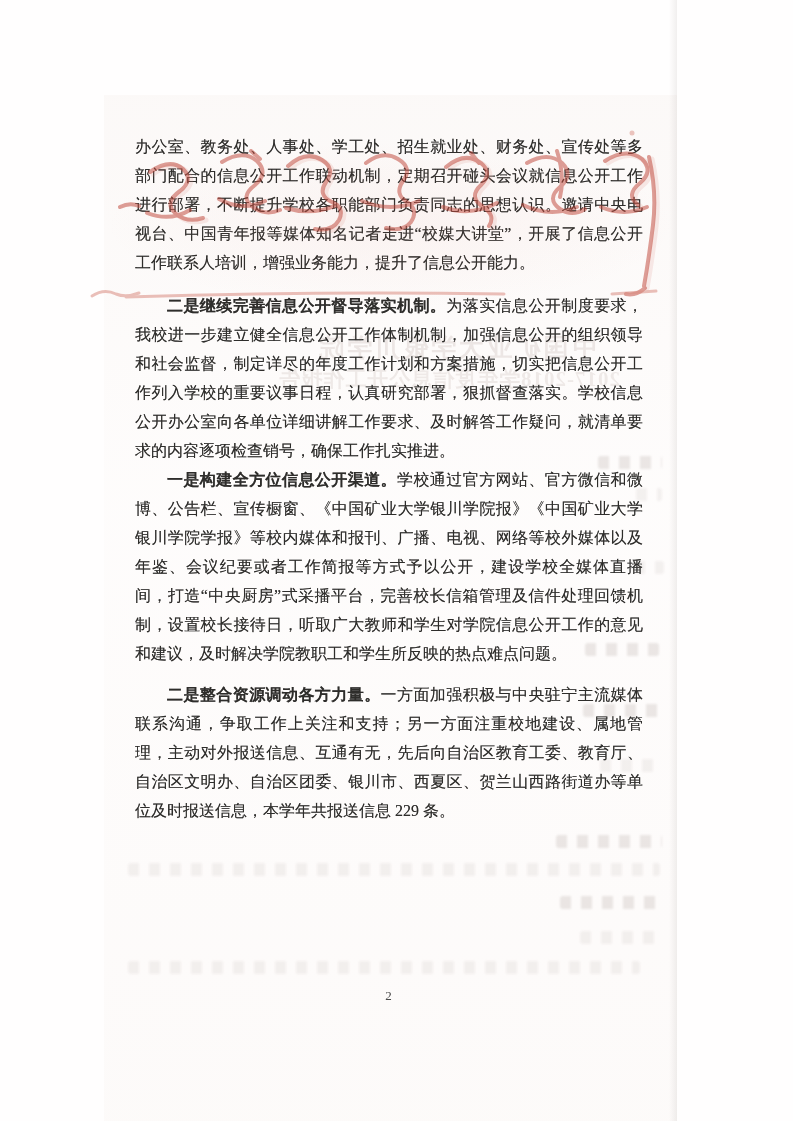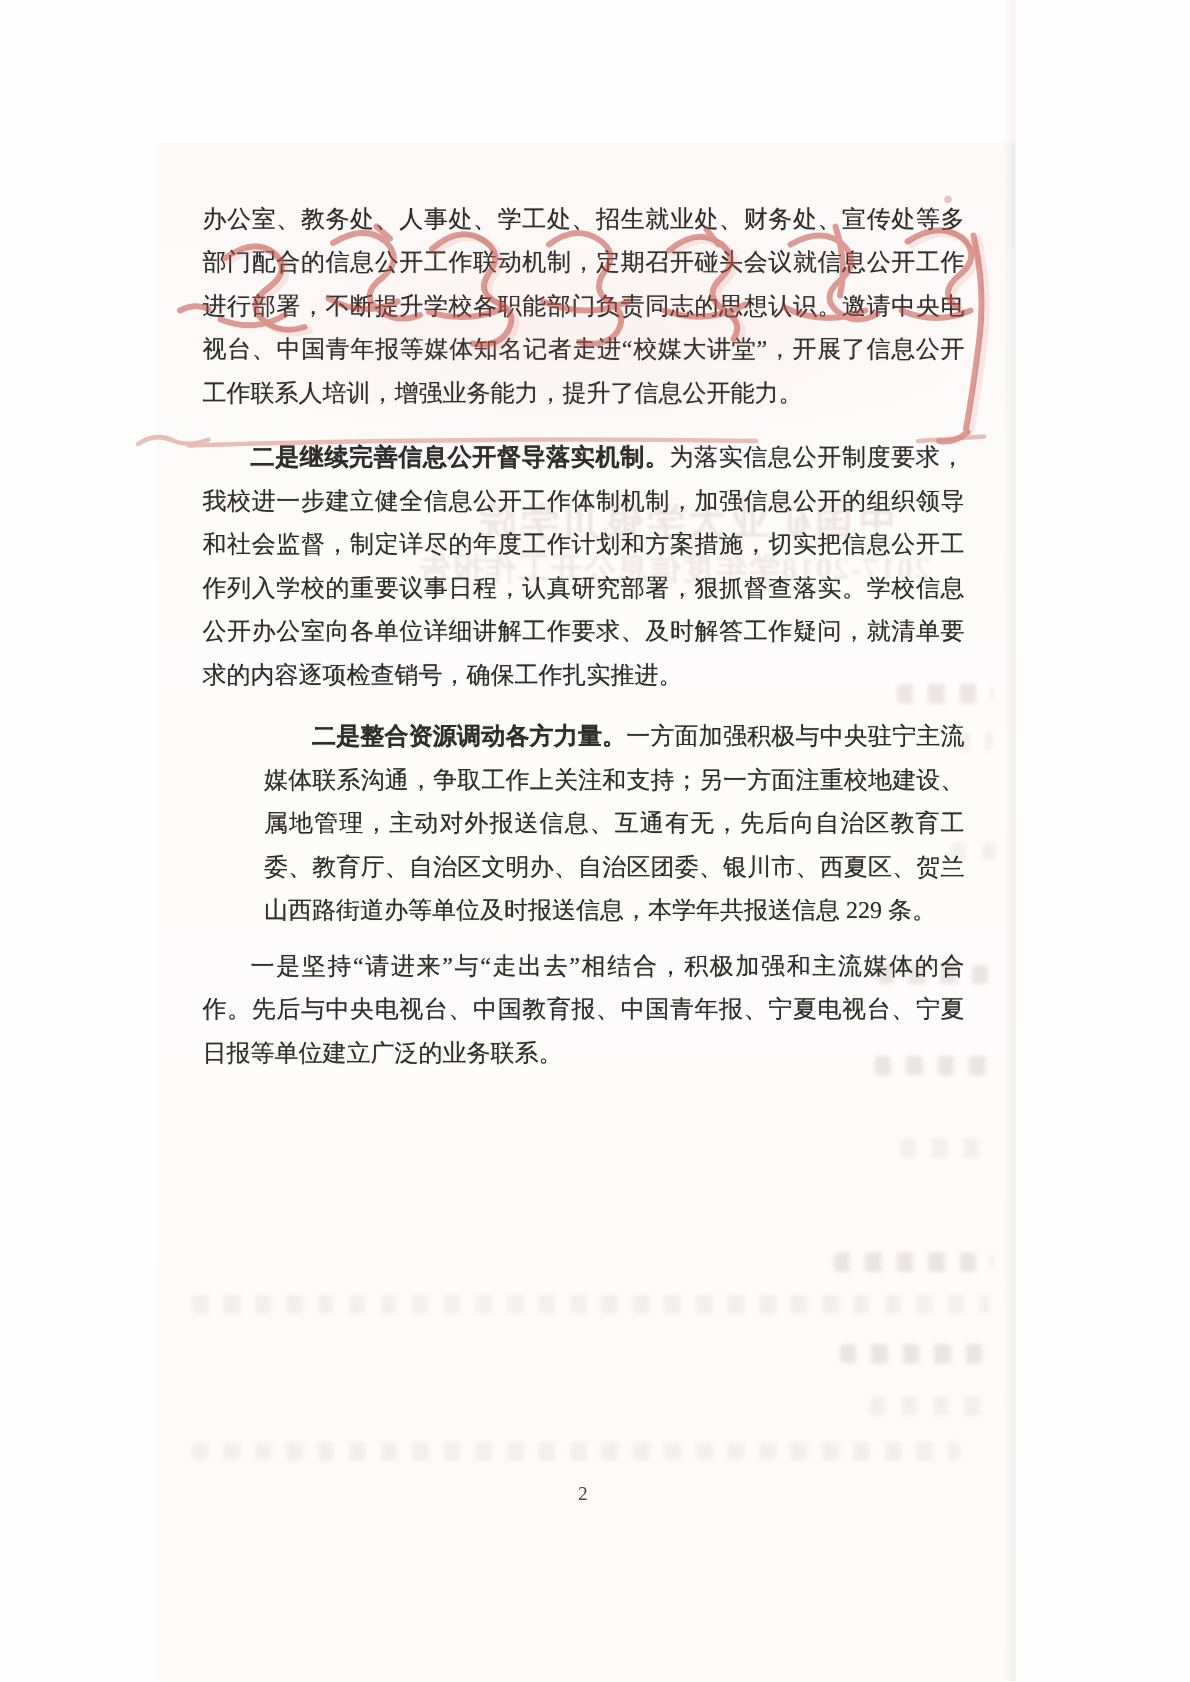--- a/index.html
+++ b/index.html
@@ -78,22 +78,22 @@
   <div class="smudge lite" style="left:600px;top:759px;width:62px"></div>
   <div class="smudge" style="left:556px;top:835px;width:106px"></div>
   <div class="smudge lite" style="left:128px;top:863px;width:532px"></div>
   <div class="smudge" style="left:560px;top:896px;width:102px"></div>
   <div class="smudge lite" style="left:580px;top:931px;width:82px"></div>
   <div class="smudge lite" style="left:128px;top:961px;width:512px"></div>
 
   <div class="doc">
       <p class="para cont">办公室、教务处、人事处、学工处、招生就业处、财务处、宣传处等多部门配合的信息公开工作联动机制，定期召开碰头会议就信息公开工作进行部署，不断提升学校各职能部门负责同志的思想认识。邀请中央电视台、中国青年报等媒体知名记者走进“校媒大讲堂”，开展了信息公开工作联系人培训，增强业务能力，提升了信息公开能力。</p>
       <p class="para" style="margin-top: 14px;"><strong>二是继续完善信息公开督导落实机制。</strong>为落实信息公开制度要求，我校进一步建立健全信息公开工作体制机制，加强信息公开的组织领导和社会监督，制定详尽的年度工作计划和方案措施，切实把信息公开工作列入学校的重要议事日程，认真研究部署，狠抓督查落实。学校信息公开办公室向各单位详细讲解工作要求、及时解答工作疑问，就清单要求的内容逐项检查销号，确保工作扎实推进。</p>
-      <p class="para" style="margin-top: 12px; margin-left: 41px;"><strong>二是整合资源调动各方力量。</strong>一方面加强积极与中央驻宁主流媒体联系沟通，争取工作上关注和支持；另一方面注重校地建设、属地管理，主动对外报送信息、互通有无，先后向自治区教育工委、教育厅、自治区文明办、自治区团委、银川市、西夏区、贺兰山西路街道办等单位及时报送信息，本学年共报送信息 229 条。</p>
-      <p class="para" style="margin-top: 8px;">一是坚持“请进来”与“走出去”相结合，积极加强和主流媒体的合作。先后与中央电视台、中国教育报、中国青年报、宁夏电视台、宁夏日报等单位建立广泛的业务联系。</p>
+      <p class="para"><strong>一是构建全方位信息公开渠道。</strong>学校通过官方网站、官方微信和微博、公告栏、宣传橱窗、《中国矿业大学银川学院报》《中国矿业大学银川学院学报》等校内媒体和报刊、广播、电视、网络等校外媒体以及年鉴、会议纪要或者工作简报等方式予以公开，建设学校全媒体直播间，打造“中央厨房”式采播平台，完善校长信箱管理及信件处理回馈机制，设置校长接待日，听取广大教师和学生对学院信息公开工作的意见和建议，及时解决学院教职工和学生所反映的热点难点问题。</p>
+      <p class="para" style="margin-top: 12px;"><strong>二是整合资源调动各方力量。</strong>一方面加强积极与中央驻宁主流媒体联系沟通，争取工作上关注和支持；另一方面注重校地建设、属地管理，主动对外报送信息、互通有无，先后向自治区教育工委、教育厅、自治区文明办、自治区团委、银川市、西夏区、贺兰山西路街道办等单位及时报送信息，本学年共报送信息 229 条。</p>
     </div>
 
   <div class="page-number">2</div>
 
   <div class="ink-wash"></div>
   <svg class="redink" width="793" height="1121" viewBox="0 0 793 1121">
 
     <g stroke="#dd9288" stroke-width="5" fill="none" stroke-linecap="round" stroke-linejoin="round" opacity="0.18" transform="translate(3,2)">
       <path d="M150 172 q20 -14 33 -3 q11 11 -3 22 q-17 12 -4 23 q11 9 27 4"></path>
       <path d="M288 166 q18 -16 34 -6 q14 9 4 22 q-9 13 6 20 q13 6 7 18 q-7 12 -24 9"></path>

